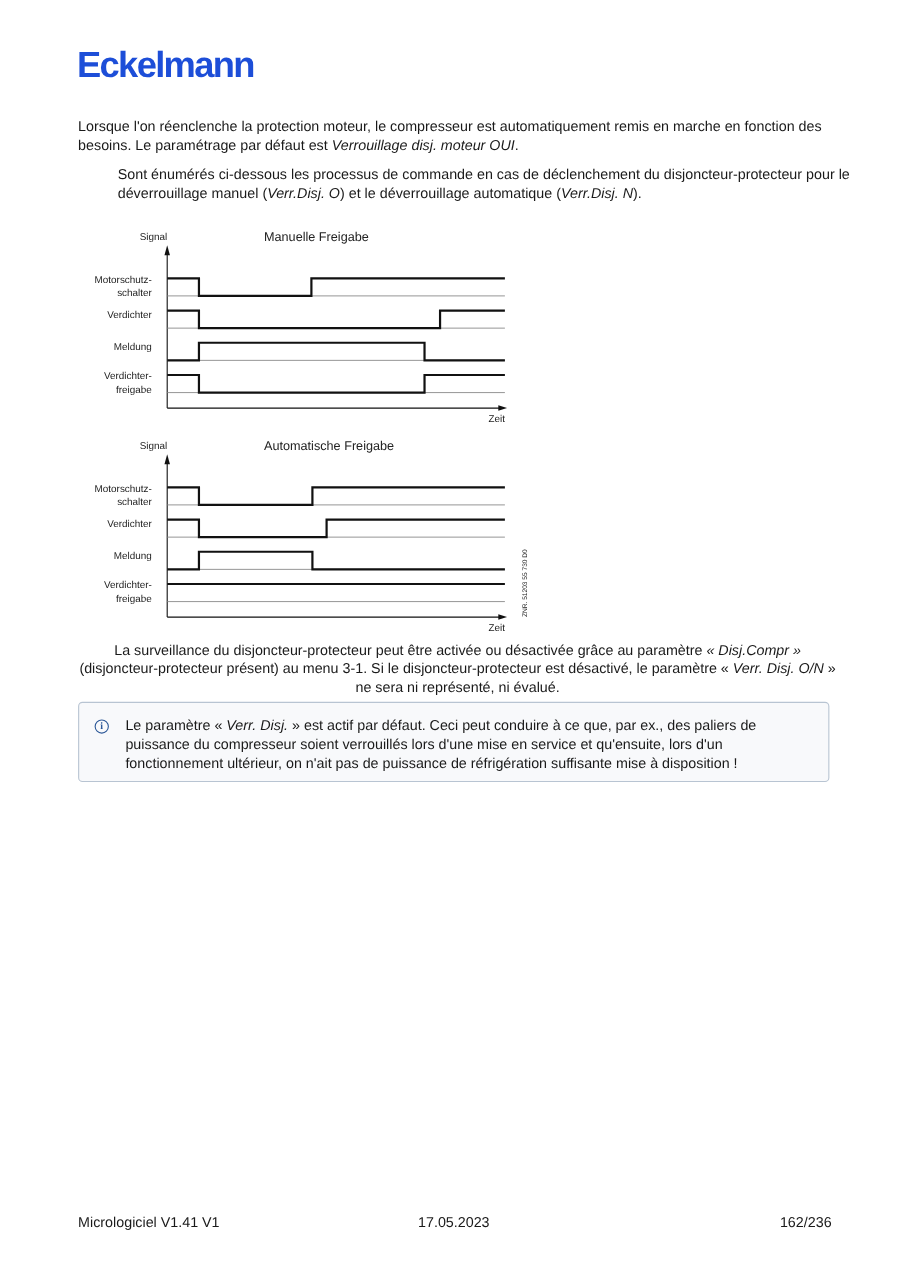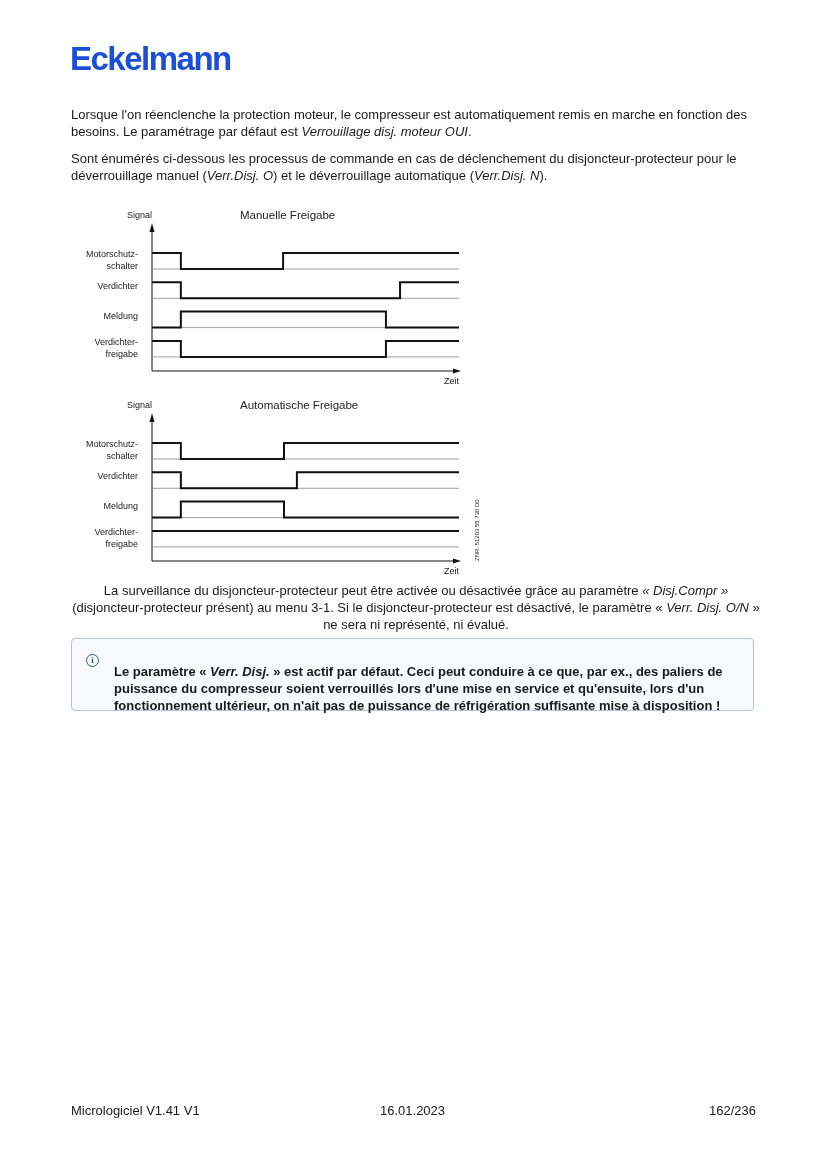--- a/index.html
+++ b/index.html
@@ -1,27 +1,27 @@
 <!DOCTYPE html>
 <html><head>
 <meta charset="utf-8">
 <style>
   html, body { margin: 0; padding: 0; background: #ffffff; }
   body { width: 827px; height: 1169px; position: relative; font-family: "Liberation Sans", sans-serif; color: #1a1a1a; }
   .logo { position: absolute; left: 70px; top: 40px; font-family: "Liberation Sans", sans-serif; font-weight: bold; font-size: 33px; letter-spacing: -1.5px; color: #1d4ed8; }
   .para { position: absolute; left: 71px; width: 690px; font-size: 13px; line-height: 17px; color: #1a1a1a; }
   .para i { font-style: italic; }
   #p1 { top: 106px; }
-  #p2 { top: 150px; }
+  #p2 { top: 150px; margin-left: 36px; }
   #p3 { top: 582px; text-align: center; }
   svg.diagram { position: absolute; left: 0; top: 0; }
   svg text { font-family: "Liberation Sans", sans-serif; fill: #222; }
   .note { position: absolute; left: 71px; top: 638px; width: 683px; height: 73px; box-sizing: border-box; border: 1px solid #b8c4d2; border-radius: 4px; background: #f8f9fb; }
   .note .icon { position: absolute; left: 14px; top: 15px; width: 11px; height: 11px; border: 1.5px solid #2b5797; border-radius: 50%; color: #2b5797; font-size: 9px; font-weight: bold; line-height: 11px; text-align: center; font-family: "Liberation Serif", serif; }
-  .note .txt { position: absolute; left: 42px; top: 24px; width: 630px; font-size: 13px; line-height: 17px; font-weight: bold; }
+  .note .txt { position: absolute; left: 42px; top: 12px; width: 630px; font-size: 13px; line-height: 17px; }
   .footer { position: absolute; top: 1103px; font-size: 13px; color: #1a1a1a; }
   #f-left { left: 71px; }
   #f-mid { left: 380px; }
   #f-right { right: 71px; }
 </style>
 </head>
 <body>
 
 <div class="logo">Eckelmann</div>
 
@@ -76,14 +76,14 @@
   </svg>
 
 <div class="para" id="p3"><span>La surveillance du disjoncteur-protecteur peut être activée ou désactivée grâce au paramètre </span><i>« Disj.Compr »</i><span> (disjoncteur-protecteur présent) au menu 3-1. Si le disjoncteur-protecteur est désactivé, le paramètre « </span><i>Verr. Disj. O/N</i><span> » ne sera ni représenté, ni évalué.</span></div>
 
 <div class="note">
   <div class="icon">i</div>
   <div class="txt"><span>Le paramètre « </span><i>Verr. Disj.</i><span> » est actif par défaut. Ceci peut conduire à ce que, par ex., des paliers de puissance du compresseur soient verrouillés lors d'une mise en service et qu'ensuite, lors d'un fonctionnement ultérieur, on n'ait pas de puissance de réfrigération suffisante mise à disposition !</span></div>
 </div>
 
 <div class="footer" id="f-left">Micrologiciel V1.41 V1</div>
-<div class="footer" id="f-mid">16.01.2023</div>
+<div class="footer" id="f-mid">17.05.2023</div>
 <div class="footer" id="f-right">162/236</div>
 
 </body></html>

